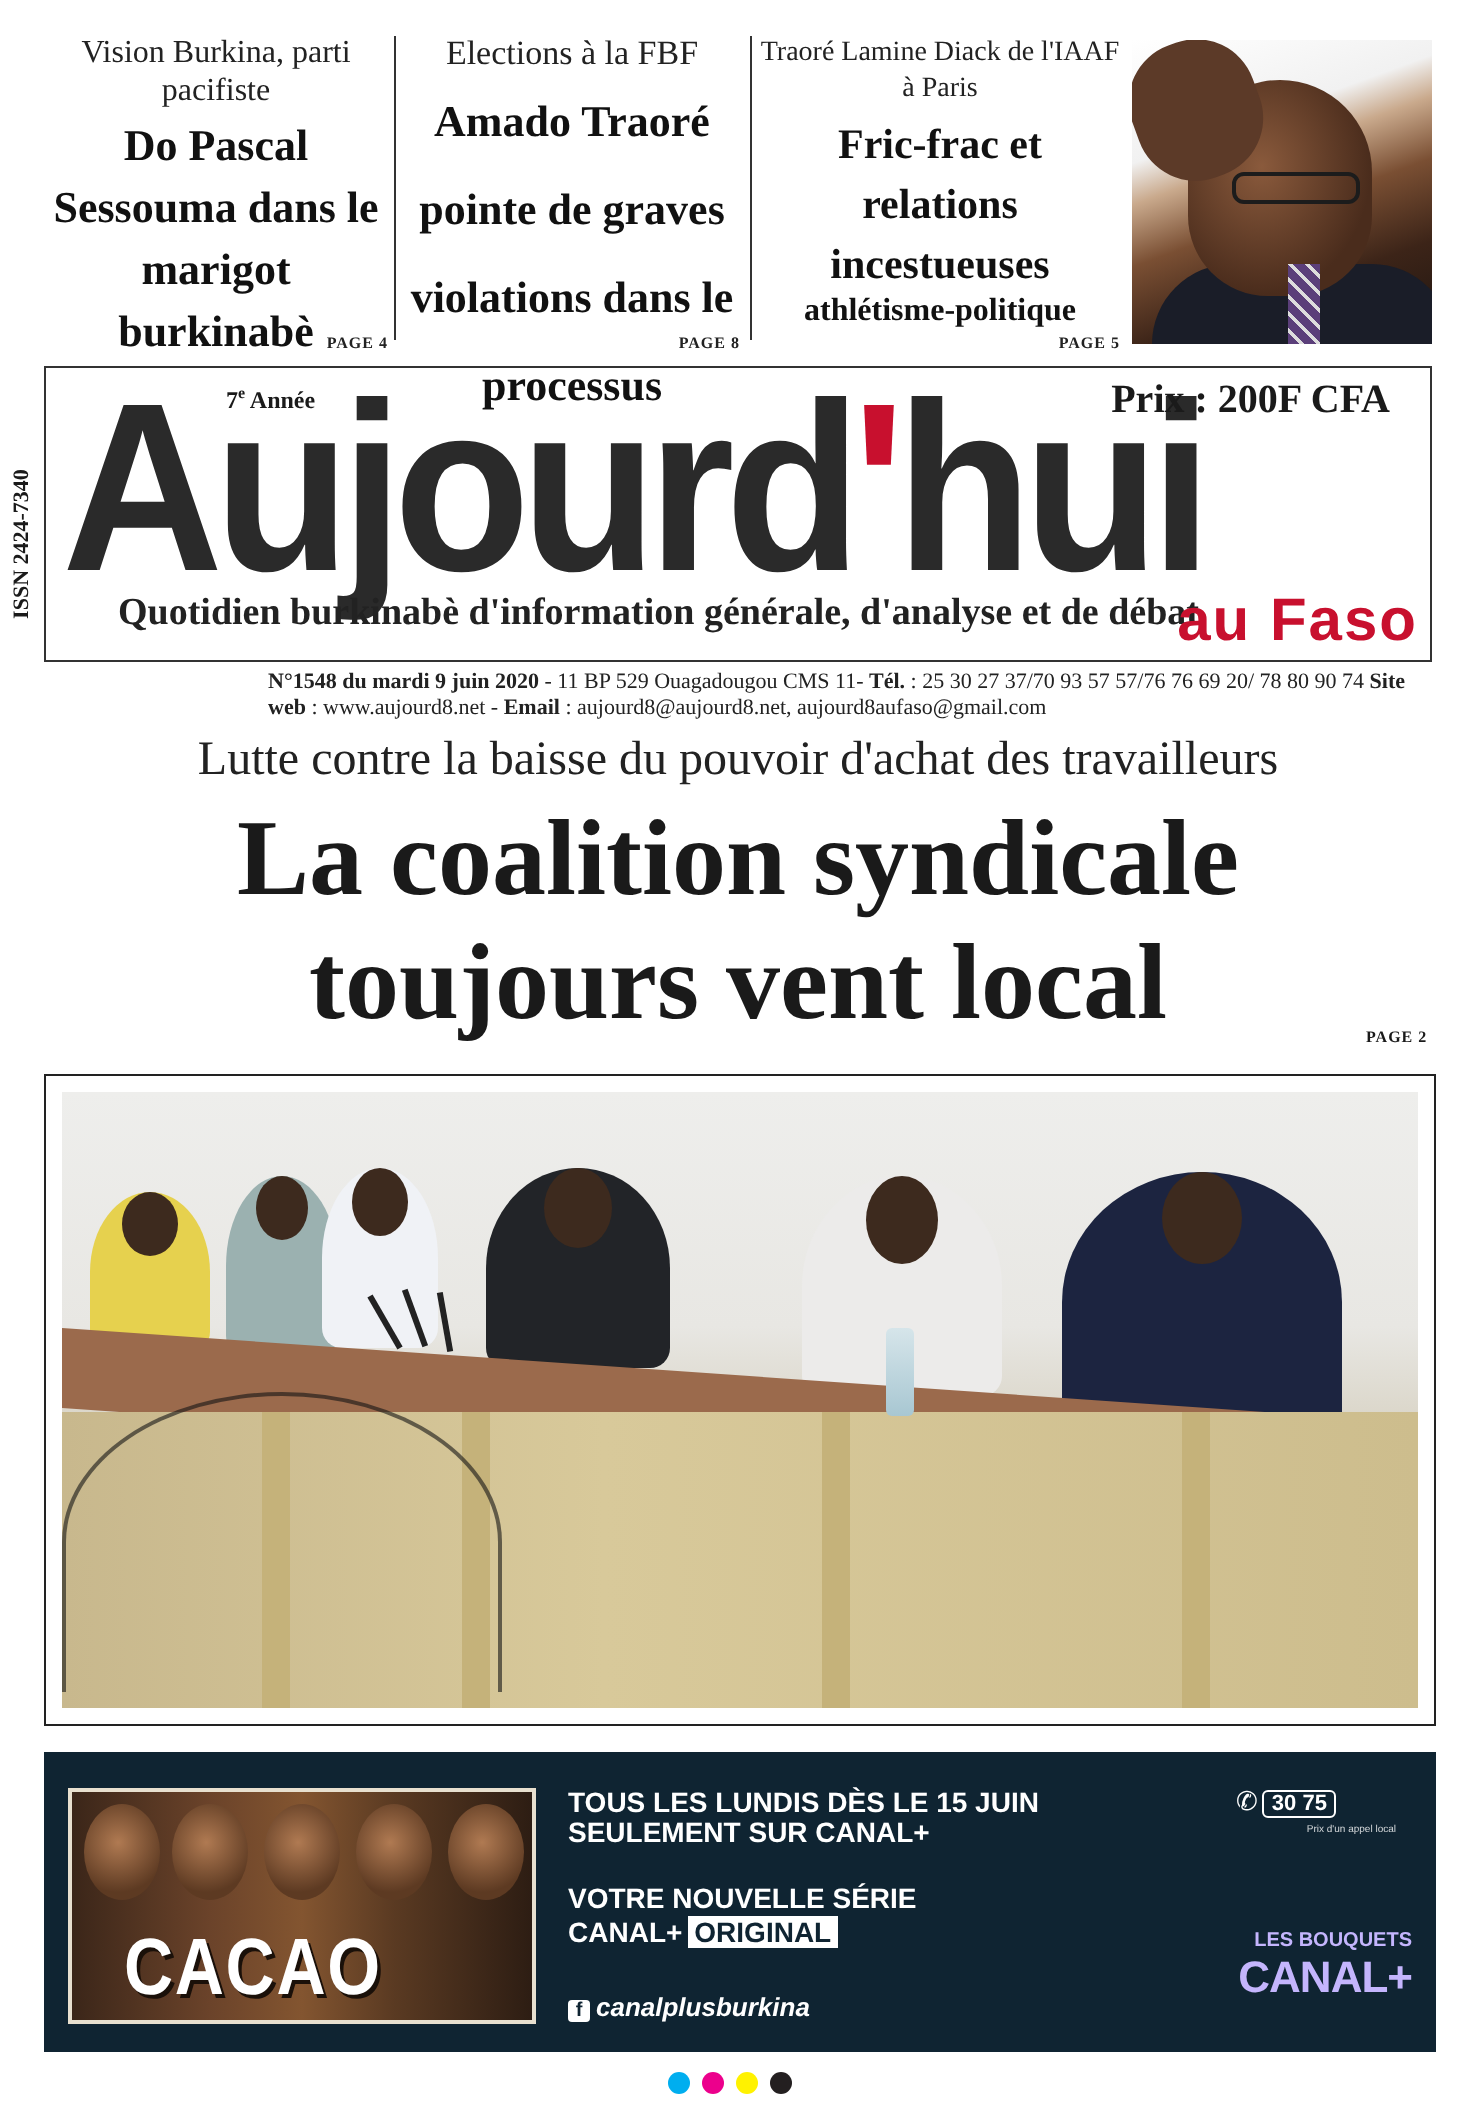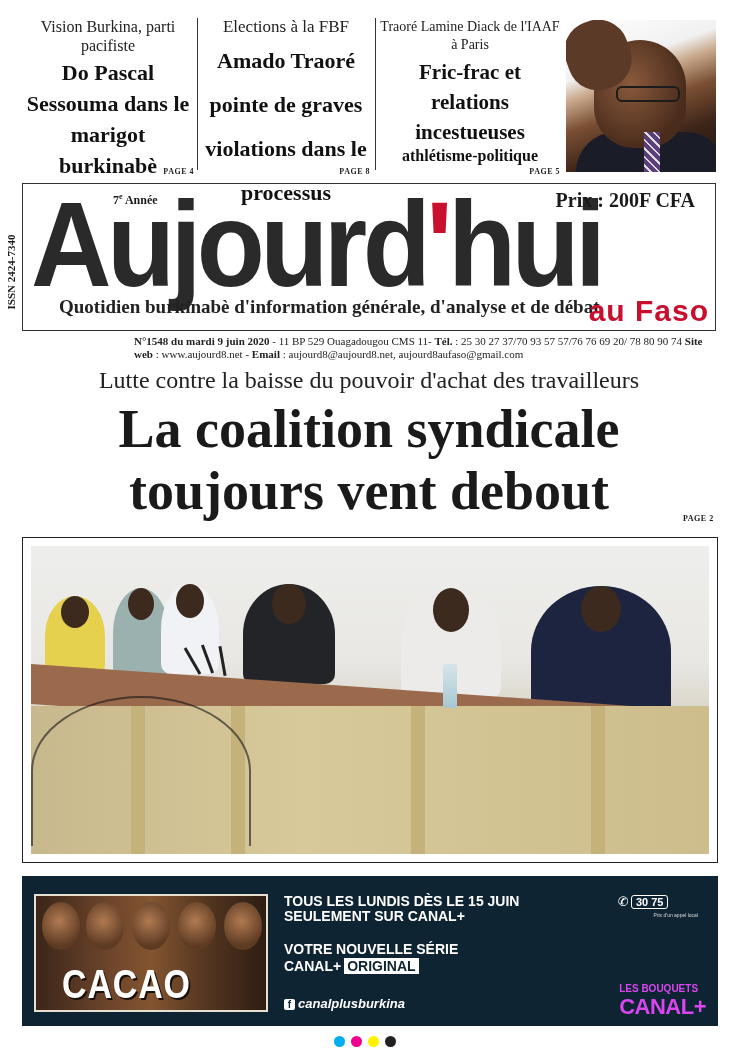--- a/index.html
+++ b/index.html
@@ -76,21 +76,21 @@
   .ad-line2 { position: absolute; left: 262px; top: 66px; font-family: "Liberation Sans", "DejaVu Sans", sans-serif; font-weight: bold; font-size: 14px; line-height: 15px; color: #ffffff; text-transform: uppercase; }
   .ad-badge { display: inline-block; margin-top: 2px; font-family: "Liberation Sans", "DejaVu Sans", sans-serif; font-weight: bold; font-size: 14px; }
   .ad-badge .canal { color: #fff; margin-right: 3px; }
   .ad-badge .orig { background: #ffffff; color: #0f2432; padding: 0 3px; }
   .ad-social { position: absolute; left: 262px; top: 120px; font-family: "Liberation Sans", "DejaVu Sans", sans-serif; font-style: italic; font-weight: bold; font-size: 13px; color: #fff; }
   .ad-social .fb { display: inline-block; width: 11px; height: 11px; background: #fff; color: #0f2432; font-size: 10px; line-height: 11px; text-align: center; font-style: normal; margin-right: 3px; border-radius: 2px; }
   .ad-phone { position: absolute; right: 20px; top: 16px; color: #fff; font-family: "Liberation Sans", "DejaVu Sans", sans-serif; }
   .ad-phone .num { display: inline-block; border: 1px solid #fff; border-radius: 3px; padding: 0 4px; font-size: 11px; font-weight: bold; }
   .ad-phone .icon { font-size: 13px; margin-right: 2px; }
   .ad-phone .small { display: block; font-size: 5px; line-height: 6px; width: 80px; text-align: right; opacity: 0.8; margin-top: 2px; }
-  .ad-bouquets { position: absolute; right: 12px; bottom: 6px; text-align: left; color: #d946ef; font-family: "Liberation Sans", "DejaVu Sans", sans-serif; font-weight: bold; }
+  .ad-bouquets { position: absolute; right: 12px; bottom: 24px; text-align: right; color: #c4b5fd; font-family: "Liberation Sans", "DejaVu Sans", sans-serif; font-weight: bold; }
   .ad-bouquets .les { font-size: 10px; display: block; }
   .ad-bouquets .brand { font-size: 22px; letter-spacing: -0.5px; }
 
   
   .cmyk { position: absolute; left: 334px; top: 1036px; display: flex; gap: 6px; }
   .cmyk span { width: 11px; height: 11px; border-radius: 50%; display: inline-block; }
 </style>
 </head>
 <body>
 
@@ -134,21 +134,21 @@
   <div class="aufaso">au Faso</div>
 </div>
 
 <div class="info">
   <b>N°1548 du mardi 9 juin 2020</b><span> - 11 BP 529 Ouagadougou CMS 11- </span><b>Tél.</b><span> : 25 30 27 37/70 93 57 57/76 76 69 20/ 78 80 90 74 </span><b>Site web</b><span> : www.aujourd8.net - </span><b>Email</b><span> : aujourd8@aujourd8.net, aujourd8aufaso@gmail.com</span>
 </div>
 
 <div class="sup-title">Lutte contre la baisse du pouvoir d'achat des travailleurs</div>
 <div class="main-title">
   <div>La coalition syndicale</div>
-  <div>toujours vent debout</div>
+  <div>toujours vent local</div>
 </div>
 <div class="main-page">PAGE 2</div>
 
 <div class="photo-frame">
   <div class="photo">
     <div class="person" style="left:14px;top:50px;width:60px;height:80px;background:#e6d14e;">
         <div class="face" style="width:28px;height:32px;"></div>
       </div>
     <div class="person" style="left:82px;top:42px;width:56px;height:90px;background:#9bb1b0;">
         <div class="face" style="width:26px;height:32px;"></div>

